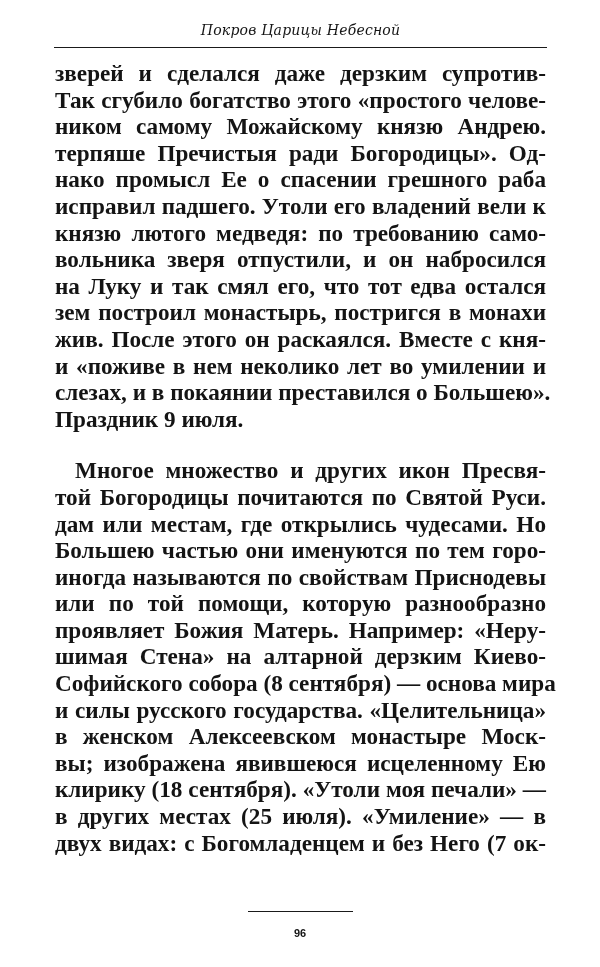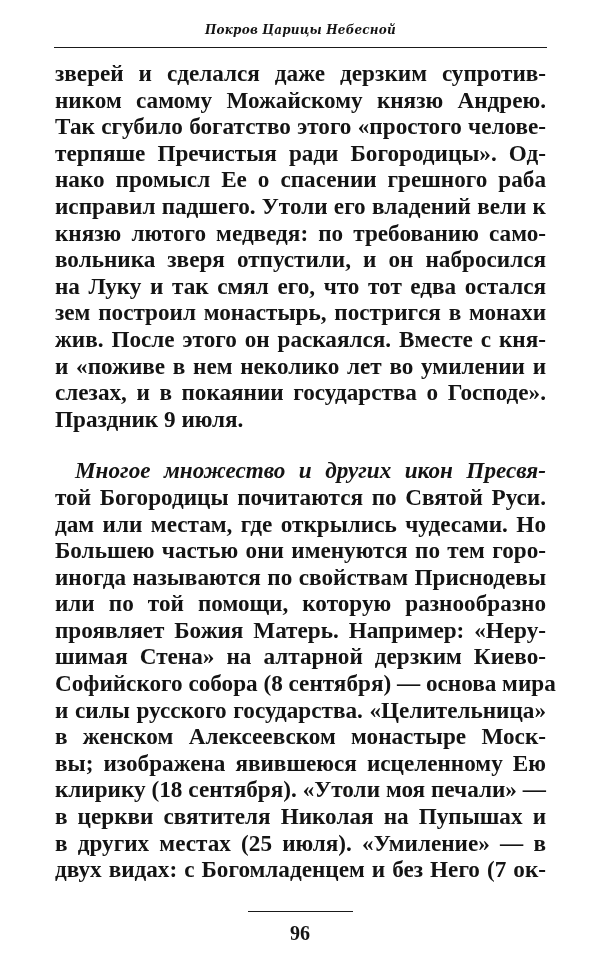--- a/index.html
+++ b/index.html
@@ -15,22 +15,22 @@
       color: #141414;
     }
     .running-head {
       position: absolute;
       left: 54px;
       width: 493px;
       top: 20px;
       text-align: center;
       font-family: "DejaVu Serif", serif;
       font-style: italic;
-      font-weight: bold;
-      font-size: 12px;
+      font-weight: normal;
+      font-size: 14px;
       letter-spacing: 0.2px;
       line-height: 20px;
     }
     .head-rule {
       position: absolute;
       left: 54px;
       width: 493px;
       top: 47px;
       height: 0;
       border-top: 1.5px solid #1a1a1a;
@@ -51,85 +51,83 @@
       text-align-last: justify;
       white-space: nowrap;
       height: 26.6px;
       overflow: visible;
     }
     .line.last {
       text-align-last: left;
     }
     .line.indent {
       text-indent: 20px;
-      font-style: italic;
     }
     .para-gap {
       height: 25px;
     }
     .foot-rule {
       position: absolute;
       left: 248px;
       width: 105px;
       top: 911px;
       height: 0;
       border-top: 1.5px solid #1a1a1a;
     }
     .folio {
       position: absolute;
       left: 0;
       width: 600px;
       top: 923px;
       text-align: center;
-      font-family: Liberation Serif, serif;
+      font-family: Liberation Sans, sans-serif;
       font-weight: bold;
-      font-size: 20px;
+      font-size: 11px;
       line-height: 20px;
     }
   </style>
 </head>
 <body>
 
 <div class="running-head">Покров Царицы Небесной</div>
 <div class="head-rule"></div>
 
 <div class="body-text">
   <div>
     <span class="line">зверей и сделался даже дерзким супротив-</span>
+    <span class="line">Так сгубило богатство этого «простого челове-</span>
     <span class="line">ником самому Можайскому князю Андрею.</span>
-    <span class="line">Так сгубило богатство этого «простого челове-</span>
     <span class="line">терпяше Пречистыя ради Богородицы». Од-</span>
     <span class="line">нако промысл Ее о спасении грешного раба</span>
     <span class="line">исправил падшего. Утоли его владений вели к</span>
     <span class="line">князю лютого медведя: по требованию само-</span>
     <span class="line">вольника зверя отпустили, и он набросился</span>
     <span class="line">на Луку и так смял его, что тот едва остался</span>
     <span class="line">зем построил монастырь, постригся в монахи</span>
     <span class="line">жив. После этого он раскаялся. Вместе с кня-</span>
     <span class="line">и «поживе в нем неколико лет во умилении и</span>
-    <span class="line">слезах, и в покаянии государства о Господе».</span>
+    <span class="line">слезах, и в покаянии преставился о Большею».</span>
     <span class="line last">Праздник 9 июля.</span>
   </div>
 
   <div class="para-gap"></div>
 
   <div>
     <span class="line indent">Многое множество и других икон Пресвя-</span>
     <span class="line">той Богородицы почитаются по Святой Руси.</span>
     <span class="line">дам или местам, где открылись чудесами. Но</span>
     <span class="line">Большею частью они именуются по тем горо-</span>
     <span class="line">иногда называются по свойствам Приснодевы</span>
     <span class="line">или по той помощи, которую разнообразно</span>
     <span class="line">проявляет Божия Матерь. Например: «Неру-</span>
     <span class="line">шимая Стена» на алтарной дерзким Киево-</span>
     <span class="line">Софийского собора (8 сентября) — основа мира</span>
     <span class="line">и силы русского государства. «Целительница»</span>
     <span class="line">в женском Алексеевском монастыре Моск-</span>
     <span class="line">вы; изображена явившеюся исцеленному Ею</span>
     <span class="line">клирику (18 сентября). «Утоли моя печали» —</span>
-    <span class="line">в церкви святителя Николая на Пупышах и</span>
     <span class="line">в других местах (25 июля). «Умиление» — в</span>
     <span class="line">двух видах: с Богомладенцем и без Него (7 ок-</span>
   </div>
 </div>
 
 <div class="foot-rule"></div>
 <div class="folio">96</div>
 
 </body></html>

